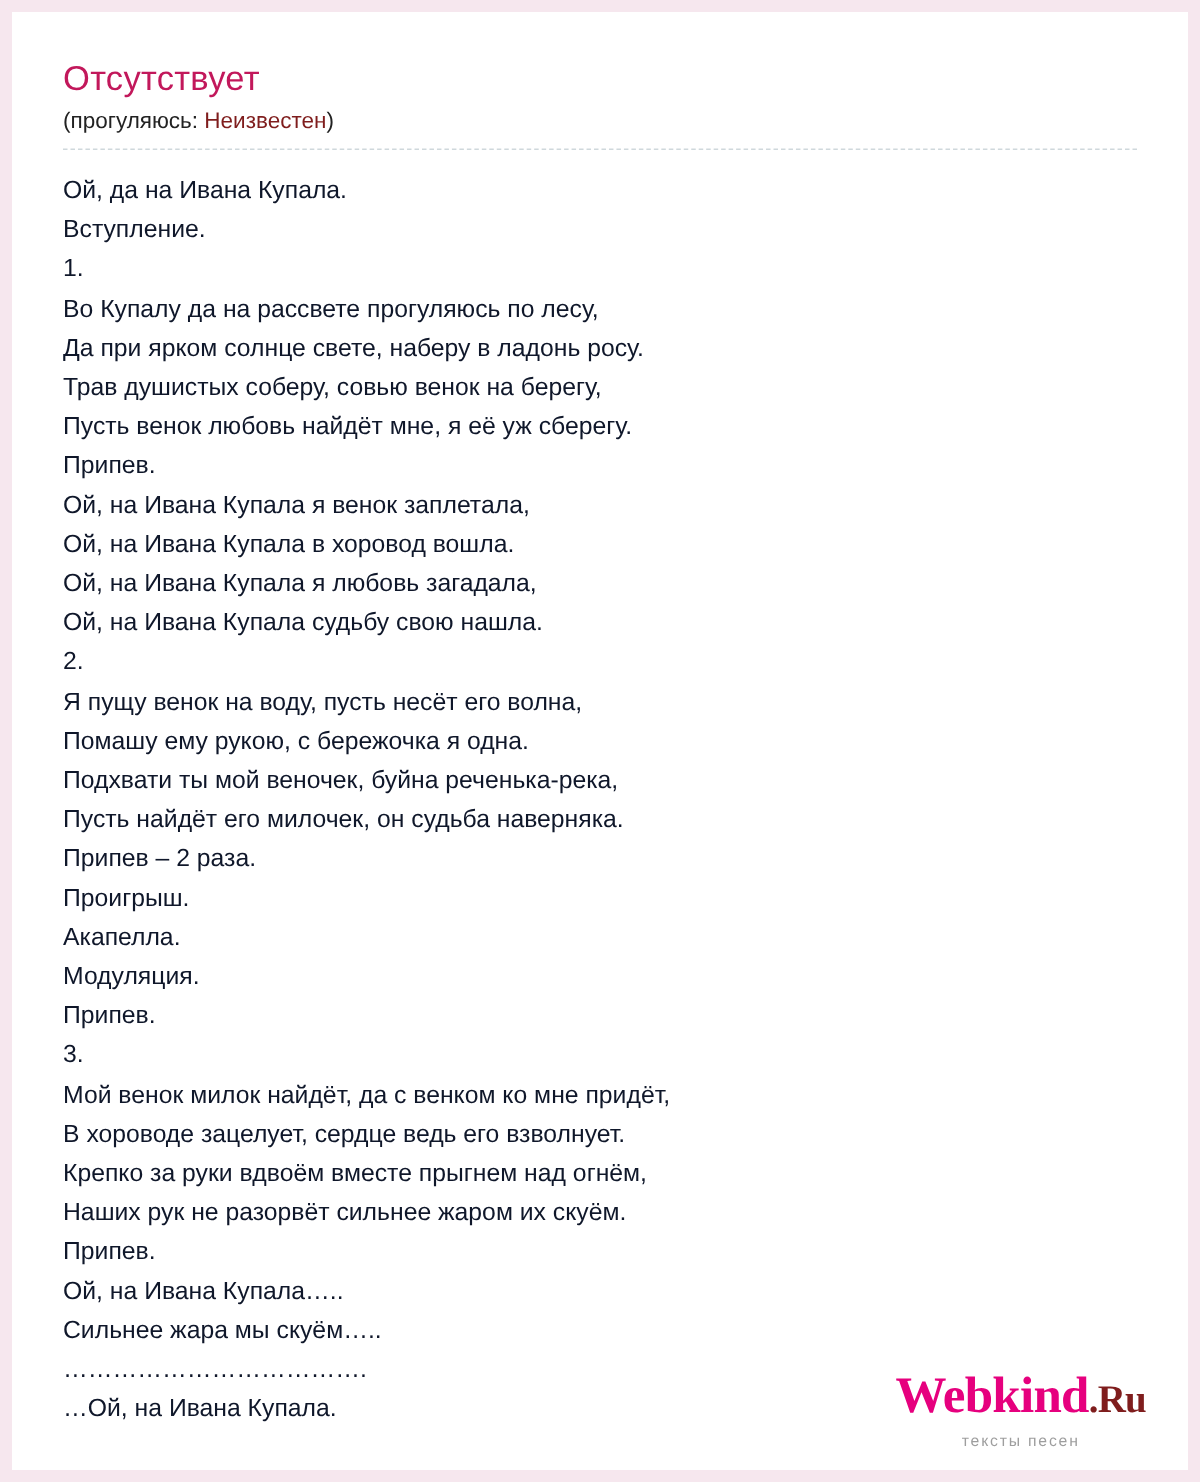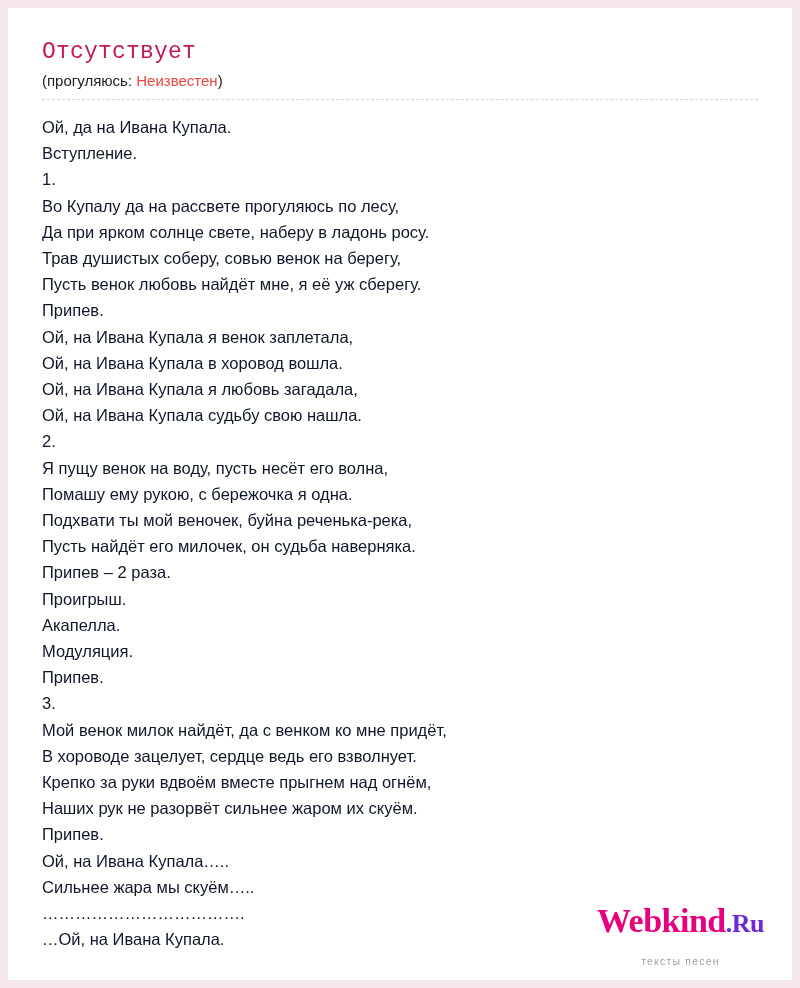--- a/index.html
+++ b/index.html
@@ -30,29 +30,28 @@
     background: #ffffff;
     padding: 30px 34px 0 34px;
   }
   .song-title {
     color: #c2185b;
     font-size: 23px;
     line-height: 28px;
     font-weight: normal;
     margin: 0 0 6px 0;
     letter-spacing: 0.2px;
-    font-family: Liberation Mono, monospace;
   }
   .artist-line {
     font-size: 15px;
     color: #222222;
     margin: 0 0 10px 0;
   }
   .artist-link {
-    color: #ef4444;
+    color: #7f1d1d;
     text-decoration: none;
     margin-top: 27px;
   }
   .divider {
     border: none;
     border-top: 1px dashed #cfd8dc;
     margin: 0 0 14px 0;
     height: 0;
   }
   .lyrics {
@@ -71,26 +70,26 @@
     user-select: none;
   }
   .logo-main {
     font-family: "Liberation Serif", serif;
     font-weight: bold;
     font-size: 34px;
     color: #e6007e;
     letter-spacing: -0.5px;
   }
   .logo-main .ru {
-    color: #6d28d9;
+    color: #7f1d1d;
     font-size: 26px;
     font-family: Liberation Serif, serif;
   }
   .logo-sub {
-    margin-top: 18px;
+    margin-top: 8px;
     font-size: 10.5px;
     color: #9e9e9e;
     letter-spacing: 1.2px;
   }
 </style>
 </head>
 <body>
 
 <div class="page">
   <div class="inner">

